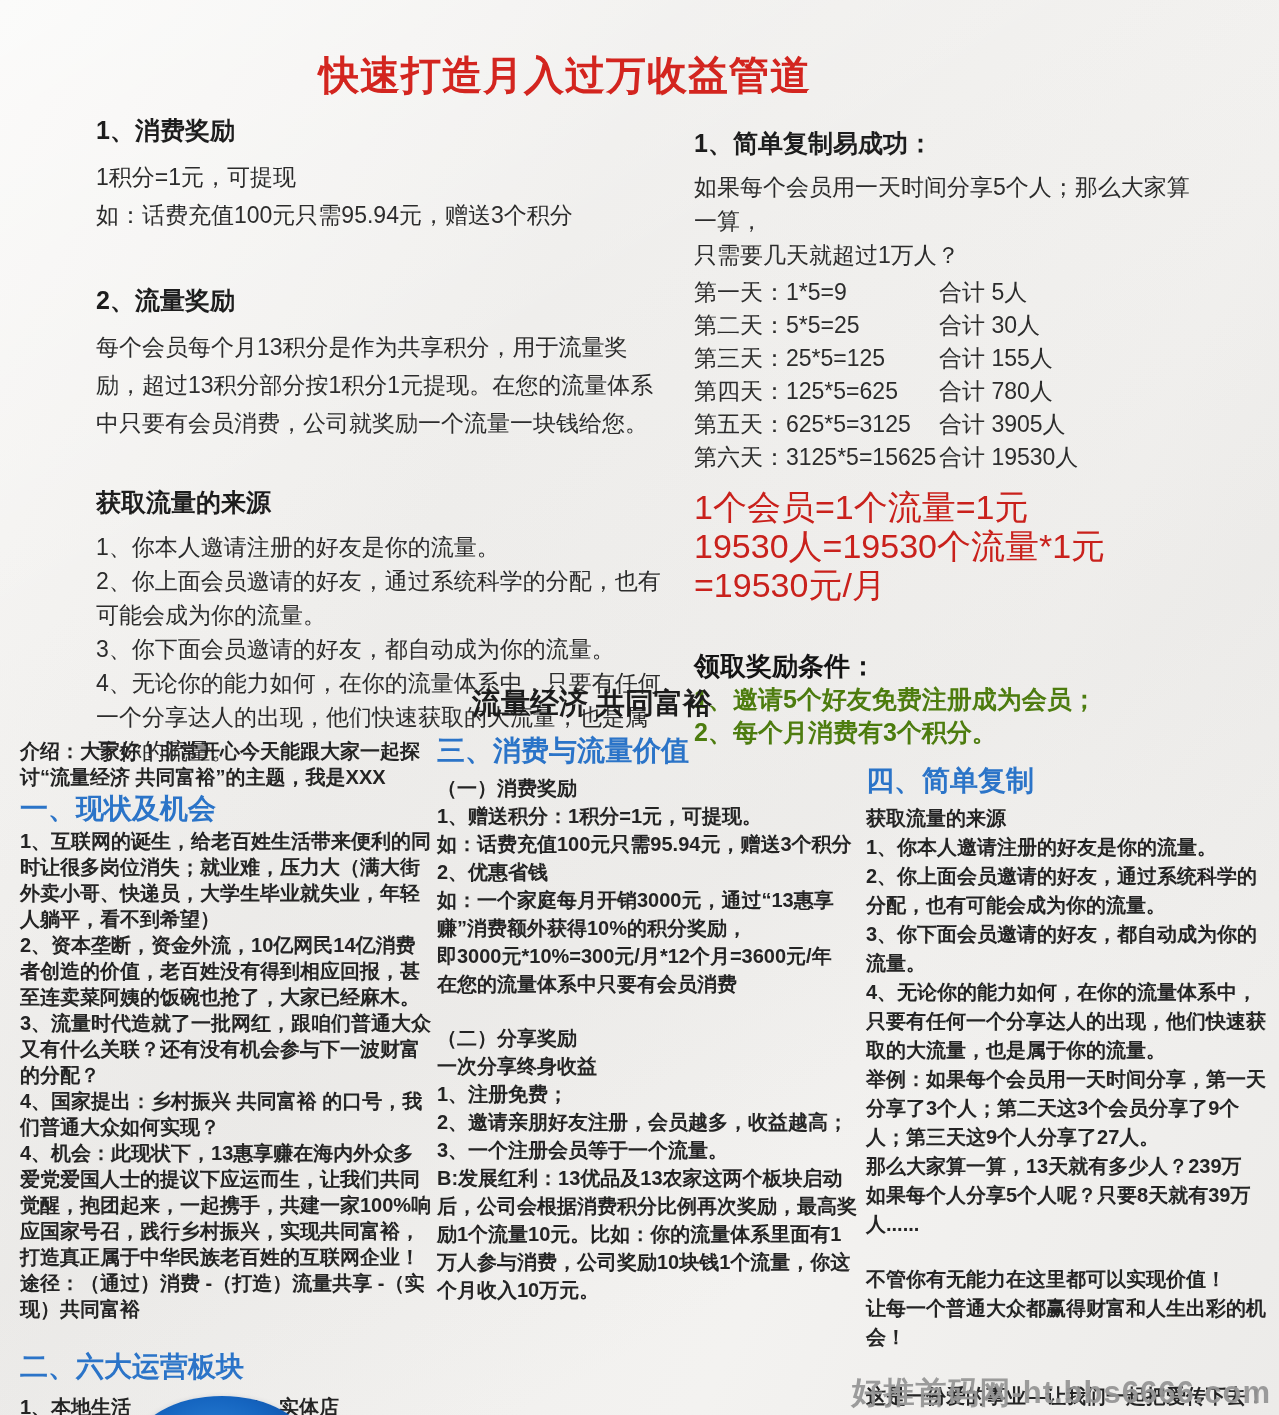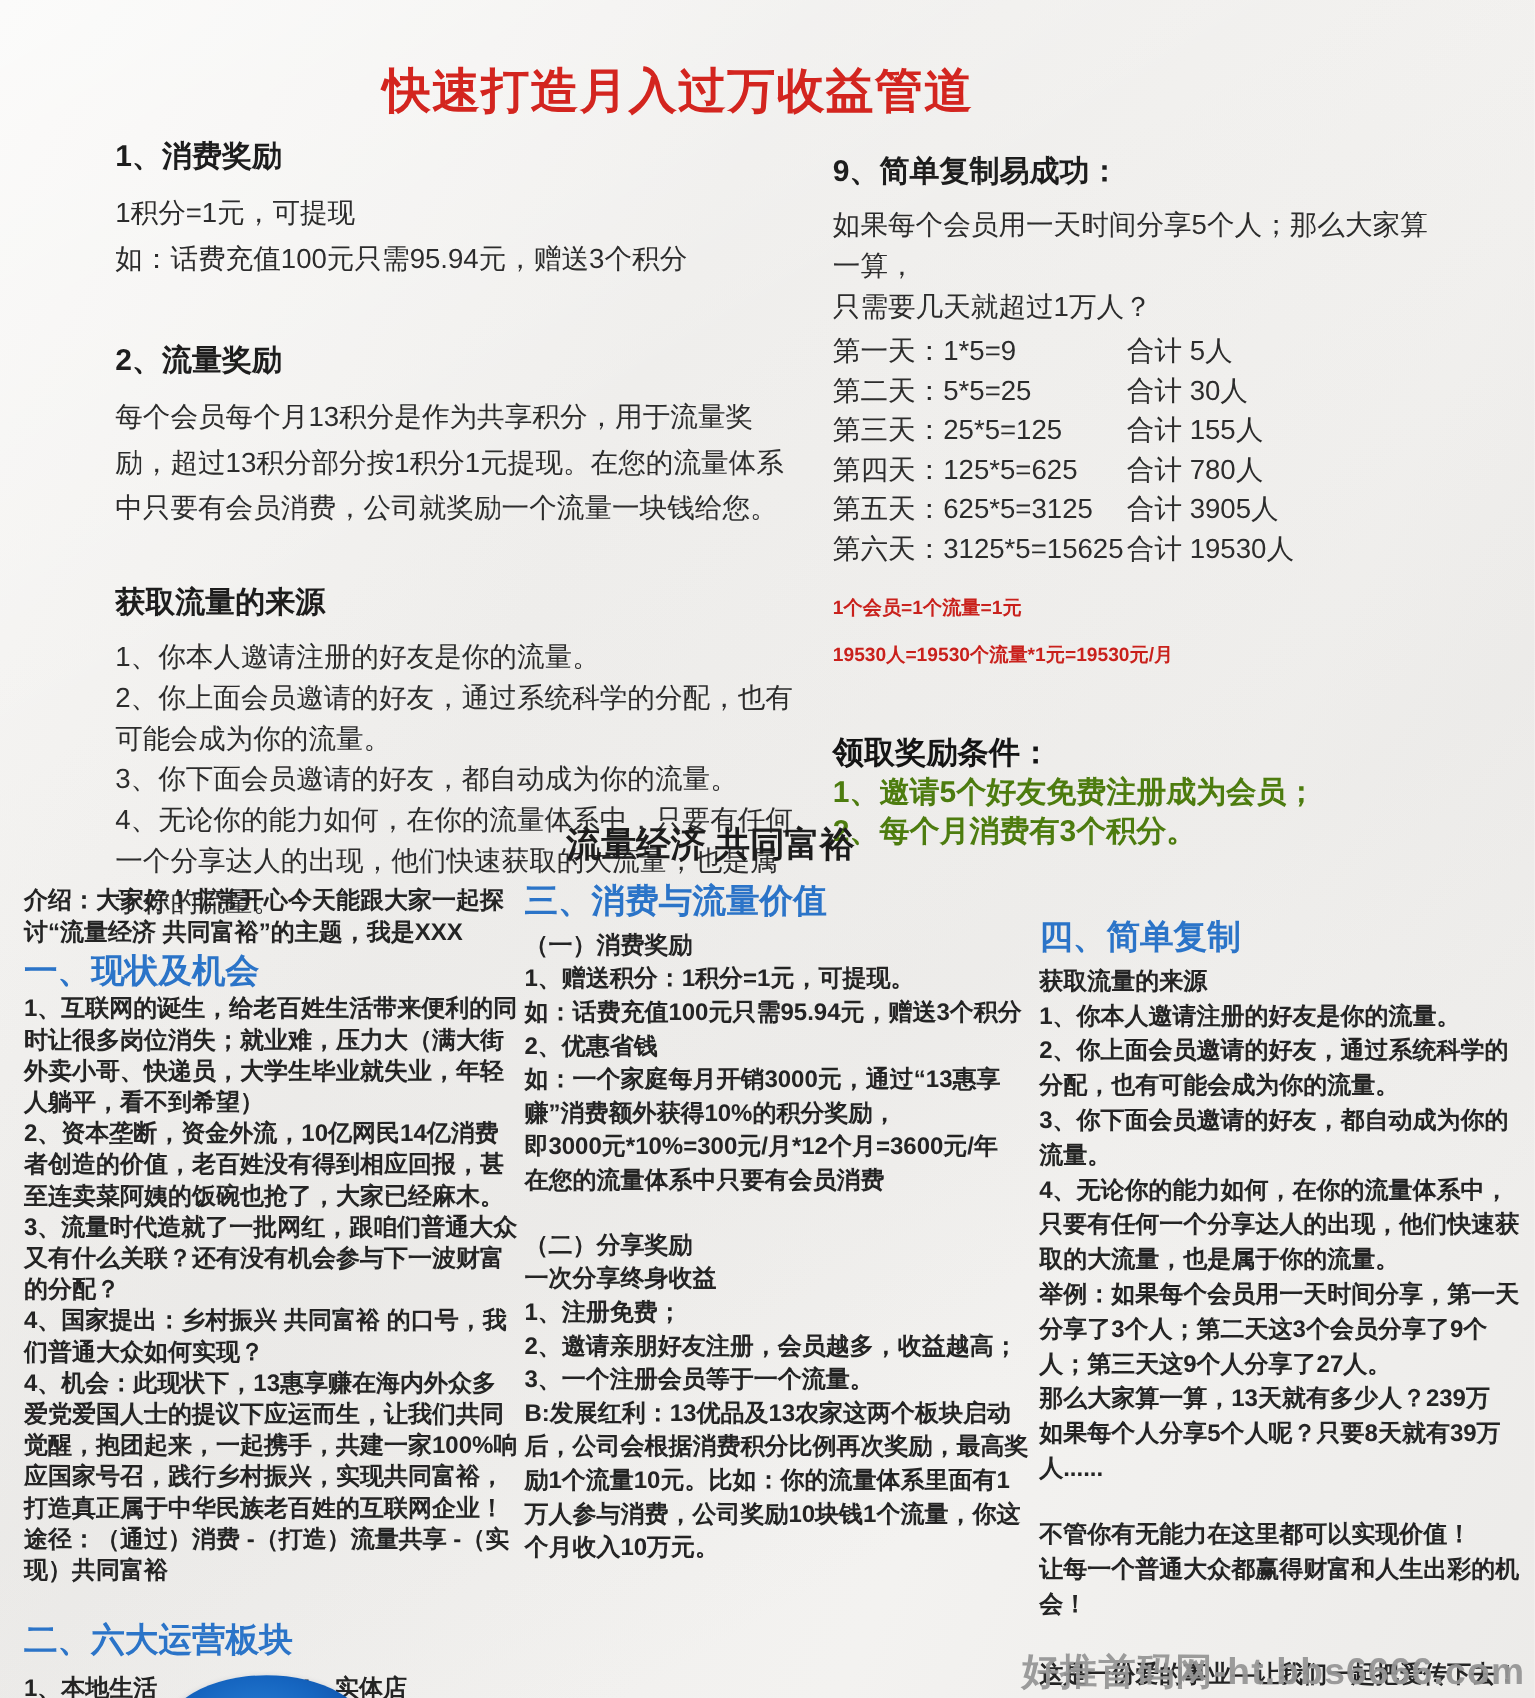--- a/index.html
+++ b/index.html
@@ -29,21 +29,21 @@
   .top-left p { line-height:38px; }
   .top-left .src li { list-style:none; line-height:34px; }
   
   .top-right { position:absolute; left:694px; top:126px; width:500px; font-size:23px; line-height:34px; }
   .top-right .h { font-weight:bold; font-size:25px; color:#1d1d1d; margin-bottom:10px; }
   .day-table { margin-top:4px; }
   .day-row { display:flex; line-height:33px; }
   .day-row .formula { width:245px; }
   .day-row .total { }
   .red-lines { margin-top:14px; }
-  .red-line { color:#c9211c; font-weight:bold; font-size:16px; line-height:39px; }
+  .red-line { color:#c9211c; font-weight:normal; font-size:34px; line-height:39px; }
   .cond { margin-top:44px; }
   .cond .h2 { font-weight:bold; font-size:26px; color:#141414; line-height:34px; }
   .cond li { list-style:none; font-weight:bold; font-size:25px; color:#4d7c0f; line-height:33px; }
   
   .mid-title {
     position:absolute; top:684px; left:0; width:1184px; text-align:center;
     font-size:29px; font-weight:bold; color:#1c1c1c;
   }
   
   .col { position:absolute; font-weight:bold; color:#242424; }
@@ -95,21 +95,21 @@
   <div class="h">获取流量的来源</div>
   <ul class="src">
     <li>1、你本人邀请注册的好友是你的流量。</li>
     <li>2、你上面会员邀请的好友，通过系统科学的分配，也有可能会成为你的流量。</li>
     <li>3、你下面会员邀请的好友，都自动成为你的流量。</li>
     <li>4、无论你的能力如何，在你的流量体系中，只要有任何一个分享达人的出现，他们快速获取的大流量，也是属于你的流量。</li>
   </ul>
 </div>
 
 <div class="top-right">
-  <div class="h">9、简单复制易成功：</div>
+  <div class="h">1、简单复制易成功：</div>
   <p>如果每个会员用一天时间分享5个人；那么大家算一算，</p>
   <p>只需要几天就超过1万人？</p>
   <div class="day-table">
     <div class="day-row">
       <span class="formula">第一天：1*5=9</span>
       <span class="total">合计 5人</span>
     </div>
     <div class="day-row">
       <span class="formula">第二天：5*5=25</span>
       <span class="total">合计 30人</span>

